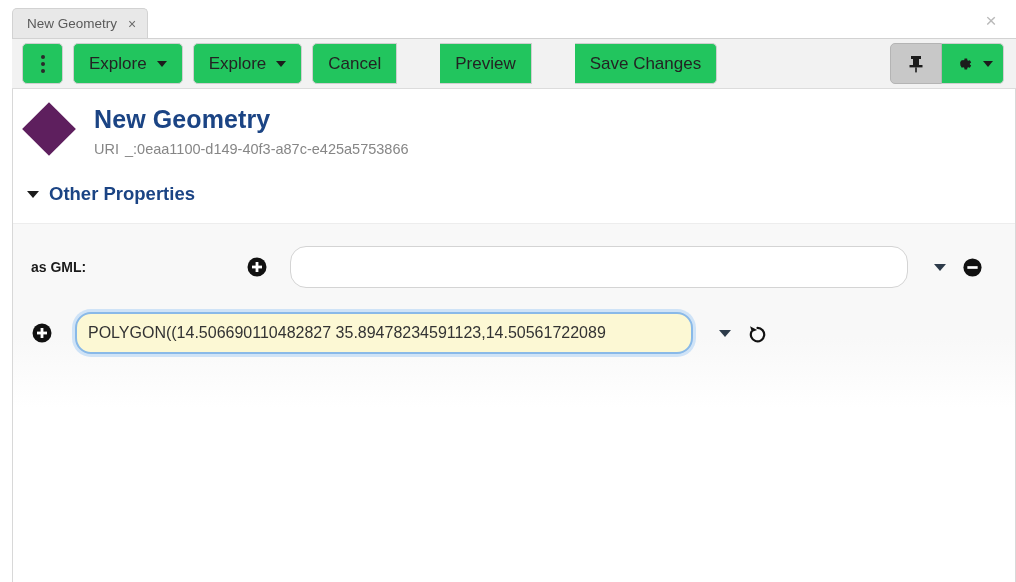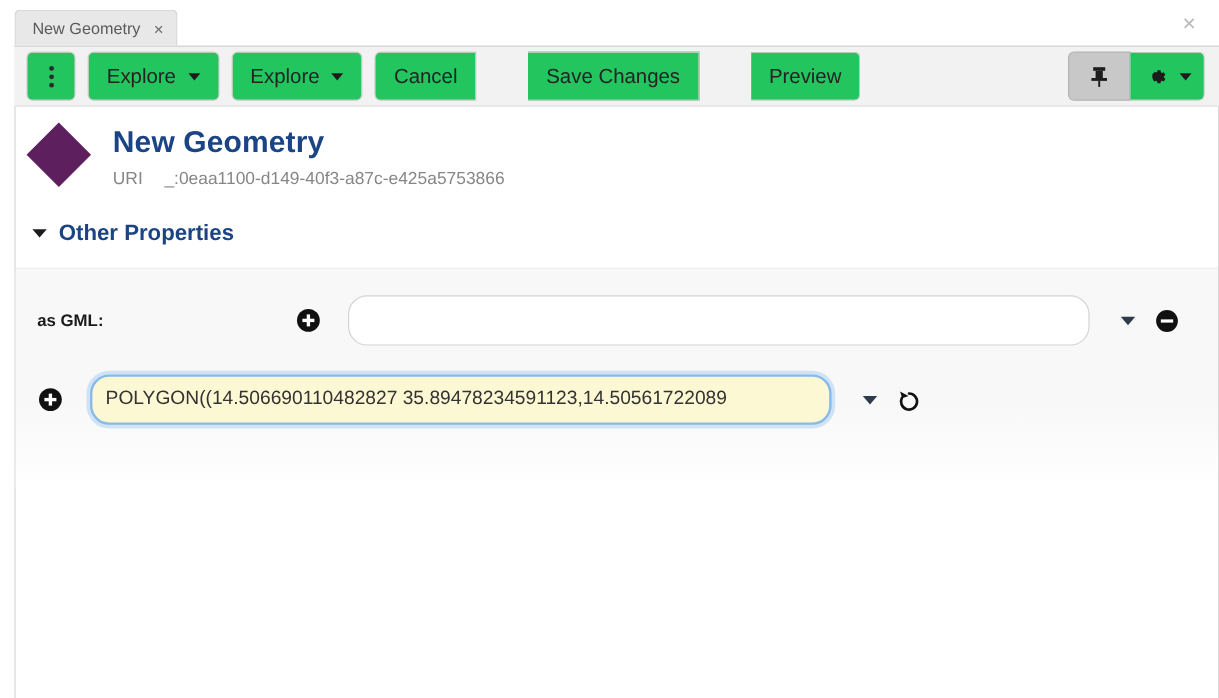--- a/index.html
+++ b/index.html
@@ -197,21 +197,21 @@
     color: #1b4484;
     line-height: 1.2;
     letter-spacing: 0.1px;
   }
   .uri-line {
     margin-top: 7px;
     font-size: 14.5px;
     color: #868686;
     white-space: nowrap;
   }
-  .uri-label { margin-right: 18px; }
+  .uri-label { margin-right: 6px; }
 
   .section-header {
     display: flex;
     align-items: center;
     margin: 26px 0 16px 14px;
     cursor: pointer;
     width: fit-content;
   }
   .tri-down {
     width: 0; height: 0;
@@ -320,22 +320,22 @@
     <span class="caret-down"></span>
   </div>
 
   <div class="btn btn-dropdown">
     <span>Explore</span>
     <span class="caret-down"></span>
   </div>
 
   <div class="btn-group">
     <div class="btn">Cancel</div>
+    <div class="btn">Preview</div>
     <div class="btn">Save Changes</div>
-    <div class="btn">Preview</div>
   </div>
 
   <div class="toolbar-right">
     <div class="btn btn-pin">
       <svg class="icon-svg" width="20" height="20" viewBox="0 0 20 20">
         <rect x="5" y="2" width="10" height="3" fill="#1c1c1c"></rect>
         <rect x="7" y="5" width="6" height="6" fill="#1c1c1c"></rect>
         <rect x="3.5" y="11" width="13" height="2.4" fill="#1c1c1c"></rect>
         <rect x="9.2" y="13.4" width="1.6" height="5" fill="#1c1c1c"></rect>
       </svg>

